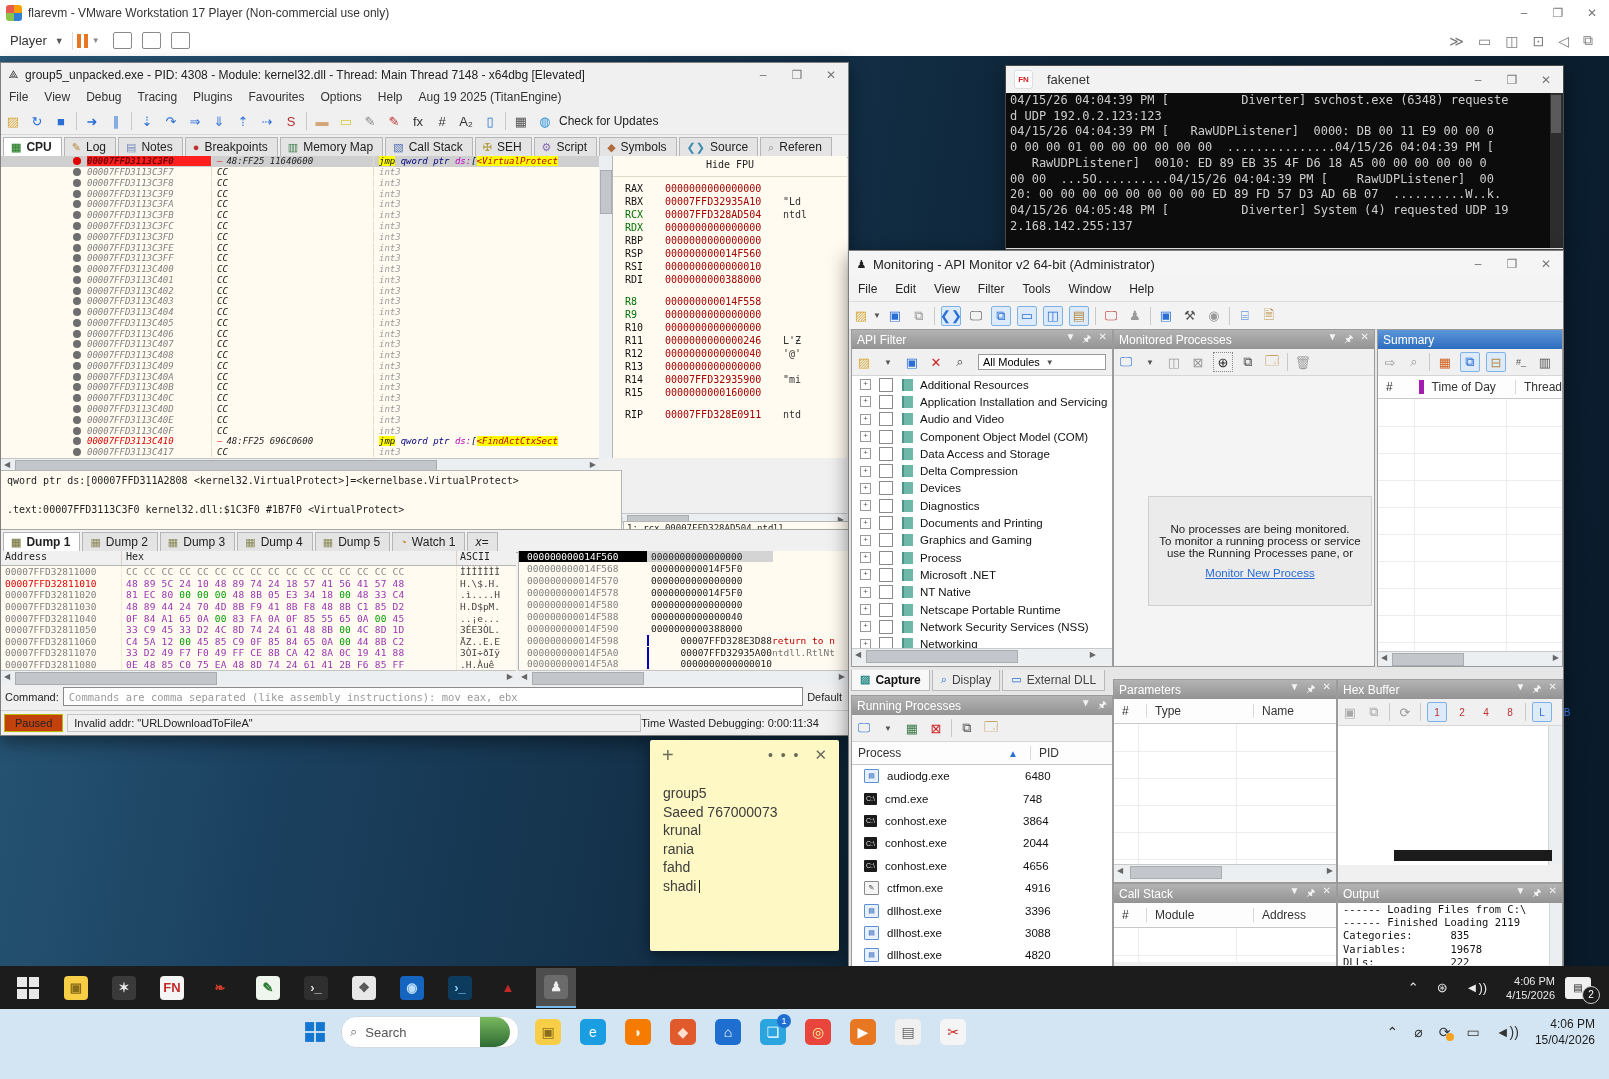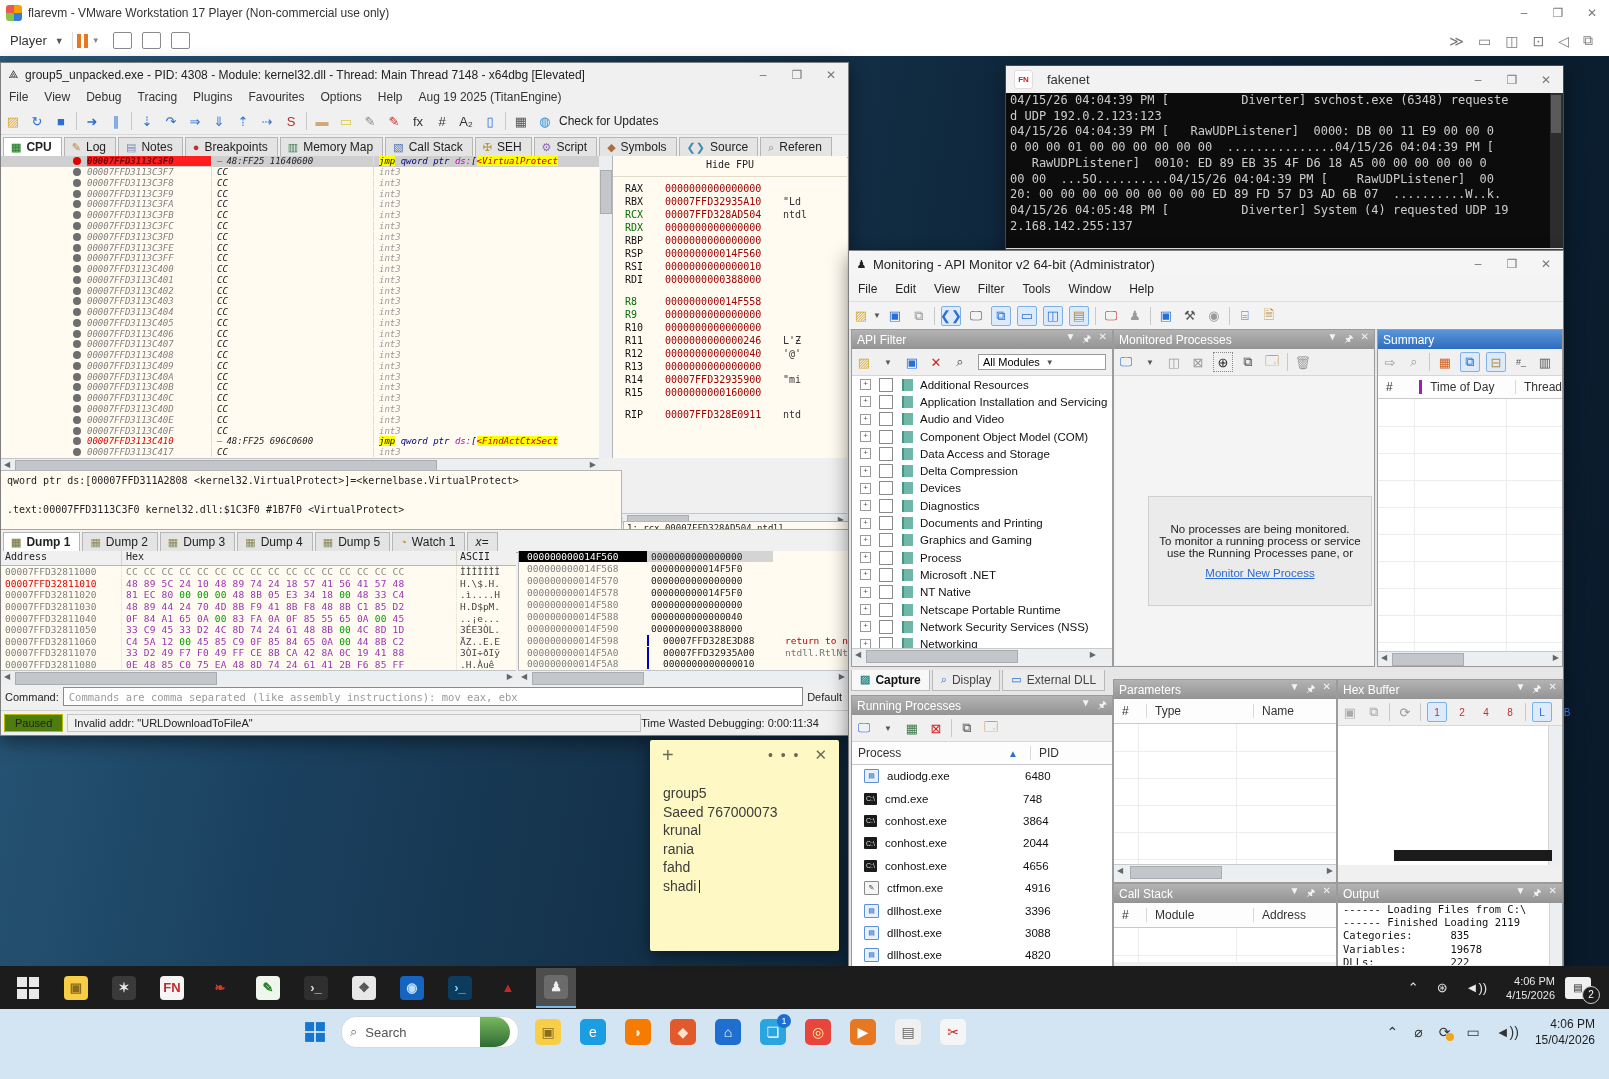--- a/index.html
+++ b/index.html
@@ -90,27 +90,27 @@
   .hrow .h{width:330px;flex:0 0 auto;border-left:1px solid #efe9da;padding-left:4px;letter-spacing:.2px;}
   .hrow .s{border-left:1px solid #efe9da;padding-left:3px;color:#444;overflow:hidden;}
   .b0{color:#00a000;}.bc{color:#8a8a8a;}.bx{color:#9a35b0;}
   #stack{left:517px;top:488px;width:330px;height:119px;background:#fffbf0;border-left:1px solid #b5b5b5;overflow:hidden;}
   .srow{display:flex;font-size:9.5px;height:11.9px;align-items:center;white-space:nowrap;}
   .srow .sa{width:120px;padding-left:8px;color:#808080;flex:0 0 auto;}
   .srow .sv{width:122px;flex:0 0 auto;color:#222;padding-left:4px;}
   .srow .sn{color:#c00000;overflow:hidden;}
   .srow.sel .sa{background:#000;color:#fff;}
   .srow.sel .sv{background:#d4d4d4;}
-  .srow .sv.blue{border-left:2px solid #0000c0;padding-left:14px;}
+  .srow .sv.blue{border-left:2px solid #0000c0;padding-left:1px;text-align:right;}
   #dump-hscroll{left:0;top:607px;width:515px;height:13px;background:#eceff2;border-top:1px solid #c5c5c5;}
   #stack-hscroll{left:517px;top:607px;width:330px;height:13px;background:#eceff2;border-top:1px solid #c5c5c5;}
   #cmdrow{left:0;top:622px;width:847px;height:23px;background:#f0f0f0;display:flex;align-items:center;font-size:11px;color:#222;}
   #cmd-input{flex:1;height:17px;background:#fff;border:1px solid #8a8a8a;color:#9a9a9a;font-size:10.5px;display:flex;align-items:center;padding-left:5px;margin:0 4px;overflow:hidden;white-space:nowrap;}
   #statusrow{left:0;top:647px;width:847px;height:24px;background:#f0f0f0;border-top:1px solid #cfcfcf;display:flex;align-items:center;font-size:11px;color:#222;}
-  #paused{background:#4d7c0f;border:1px solid #b9b900;padding:2px 10px;margin-left:3px;}
+  #paused{background:#c2410c;border:1px solid #b9b900;padding:2px 10px;margin-left:3px;}
   #status-msg{border:1px solid #c5c5c5;background:#f0f0f0;padding:2px 6px;margin-left:4px;width:560px;white-space:nowrap;overflow:hidden;}
   #status-time{margin-left:0;white-space:nowrap;}
 
   
   #fakenet{left:1005px;top:65px;width:557px;height:183px;border:1px solid #4a4a4a;}
   #fn-title{height:27px;background:#f2f2f2;display:flex;align-items:center;font-size:13px;color:#333;}
   .fnlogo{width:17px;height:17px;background:#fff;border:1px solid #ddd;border-radius:3px;color:#c22;font-size:8px;font-weight:bold;display:flex;align-items:center;justify-content:center;margin-left:8px;}
   #fn-console{position:relative;height:155px;background:#0c0c0c;overflow:hidden;}
   .fnline{color:#cccccc;font-size:12px;line-height:15.7px;white-space:pre;padding-left:4px;}
   #fn-scroll{position:absolute;right:0;top:0;width:13px;height:155px;background:#2d2d2d;}
@@ -1111,21 +1111,21 @@
         <span class="ami" style="color:#999">⌕</span>
         <span class="xsep"></span>
         <span class="ami" style="color:#d06020">▦</span>
         <span class="ami boxed" style="color:#2a6fd6">⧉</span>
         <span class="ami boxed" style="color:#b78a3c">⊟</span>
         <span class="ami" style="color:#555;font-size:9px">#_</span>
         <span class="ami" style="color:#555">▥</span>
       </div>
       <div class="tbl-head" style="height:22px;align-items:center">
         <span style="padding-left:8px;width:36px">#</span>
-        <span style="border-left:3px solid #a21caf;padding-left:8px;width:92px">Time of Day</span>
+        <span style="border-left:5px solid #a21caf;padding-left:8px;width:92px">Time of Day</span>
         <span style="border-left:1px solid #d9d9d9;padding-left:8px">Thread</span>
       </div>
       <div class="tbl-body" id="sumgrid" style="height:252px">
           <div class="gridline" style="top: 27px;"></div>
           <div class="gridline" style="top: 54px;"></div>
           <div class="gridline" style="top: 81px;"></div>
           <div class="gridline" style="top: 108px;"></div>
           <div class="gridline" style="top: 135px;"></div>
           <div class="gridline" style="top: 162px;"></div>
           <div class="gridline" style="top: 189px;"></div>

